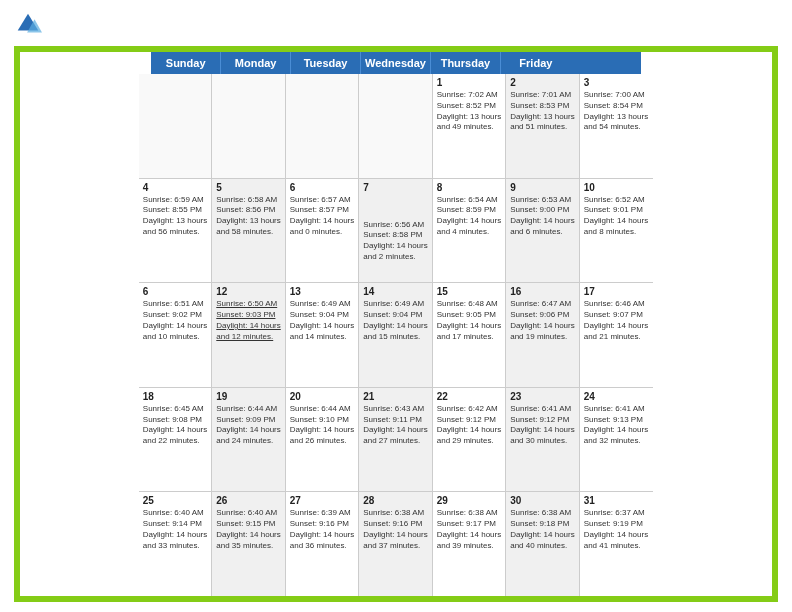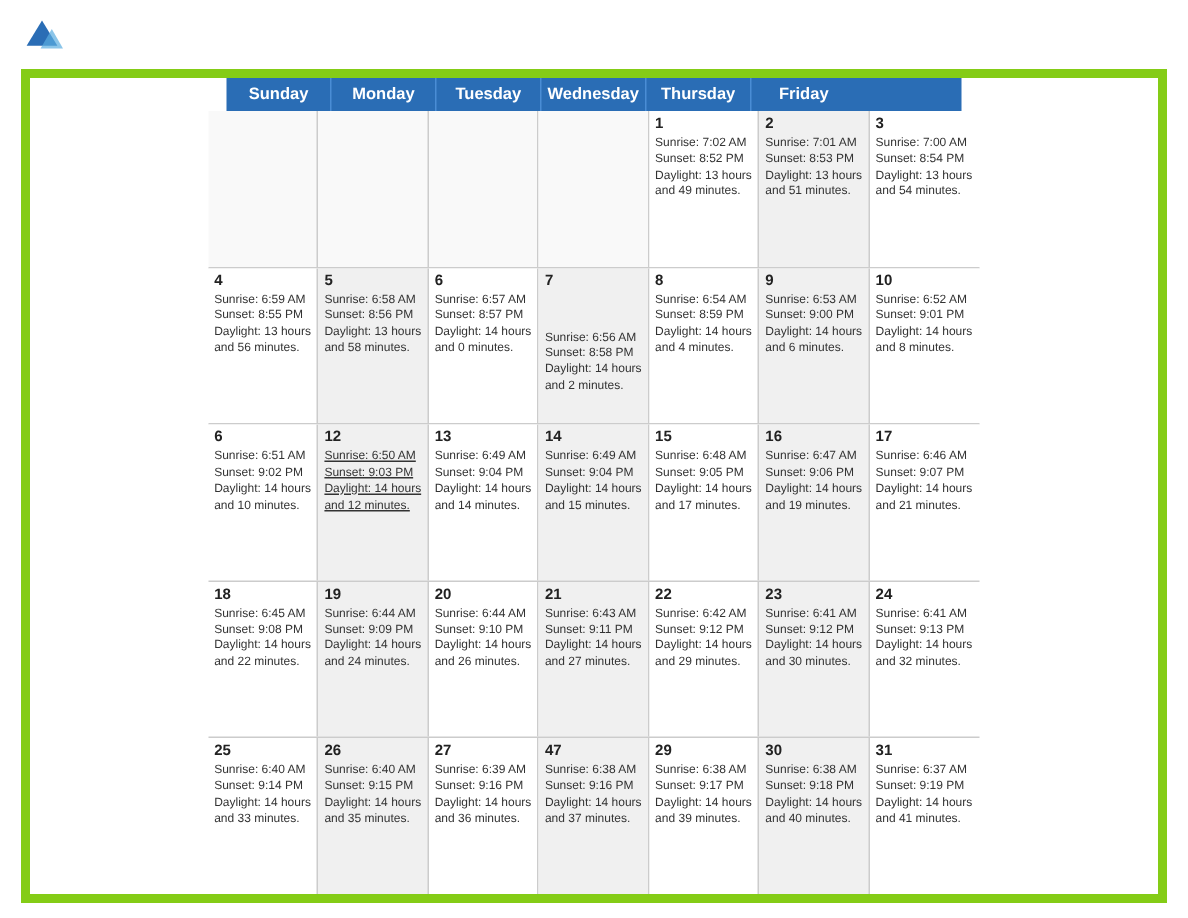--- a/index.html
+++ b/index.html
@@ -336,21 +336,21 @@
 and 35 minutes.</div>
           </div>
           <div class="cal-cell">
             <div class="day-num">27</div>
             <div class="cell-text" style="white-space: pre-line;">Sunrise: 6:39 AM
 Sunset: 9:16 PM
 Daylight: 14 hours
 and 36 minutes.</div>
           </div>
           <div class="cal-cell shaded">
-            <div class="day-num">47</div>
+            <div class="day-num">28</div>
             <div class="cell-text" style="white-space: pre-line;">Sunrise: 6:38 AM
 Sunset: 9:16 PM
 Daylight: 14 hours
 and 37 minutes.</div>
           </div>
           <div class="cal-cell">
             <div class="day-num">29</div>
             <div class="cell-text" style="white-space: pre-line;">Sunrise: 6:38 AM
 Sunset: 9:17 PM
 Daylight: 14 hours

